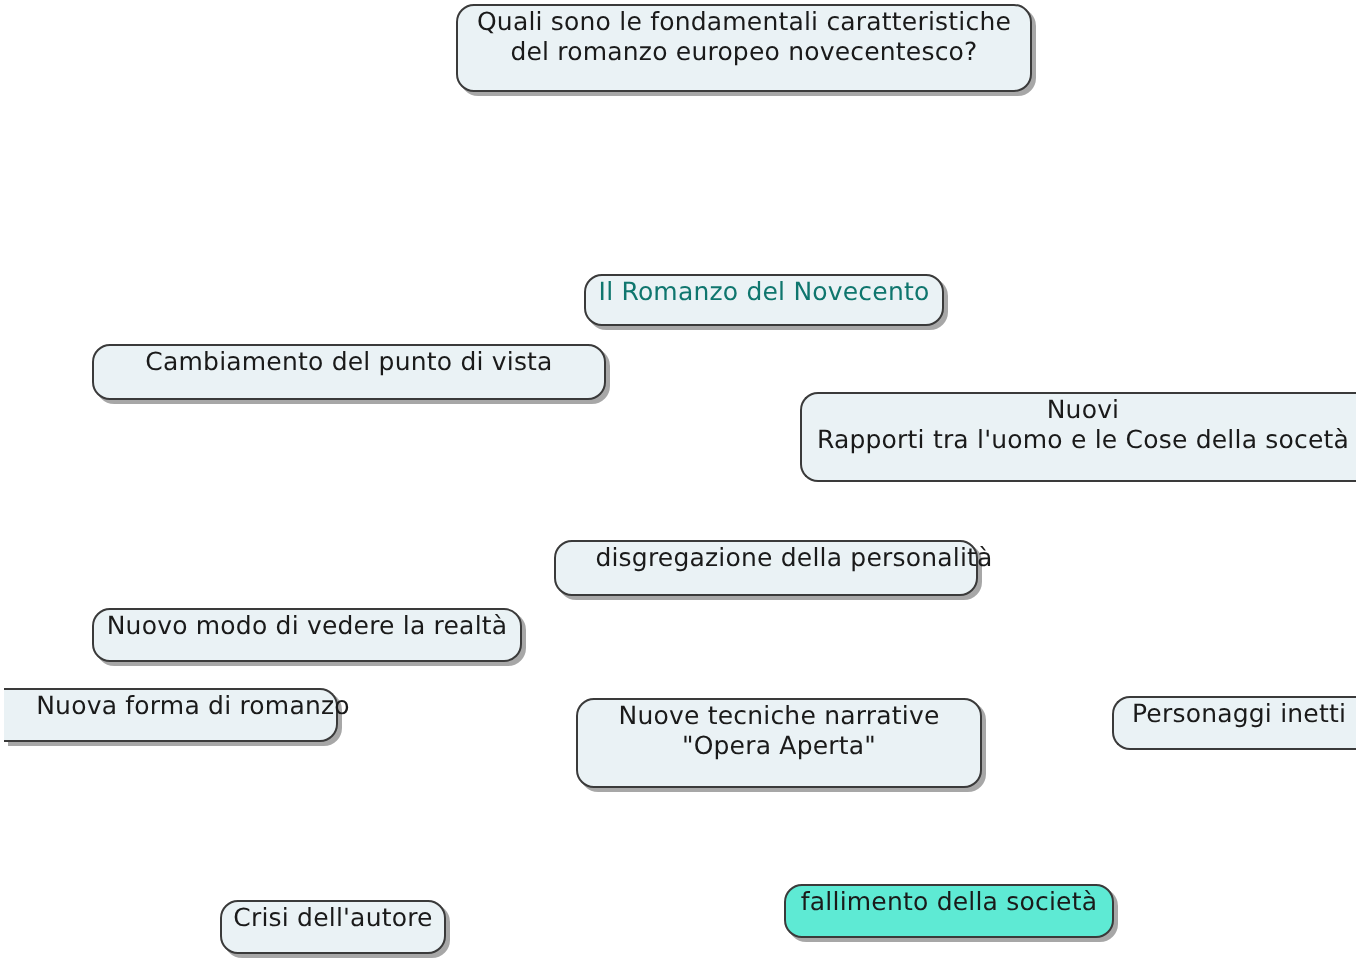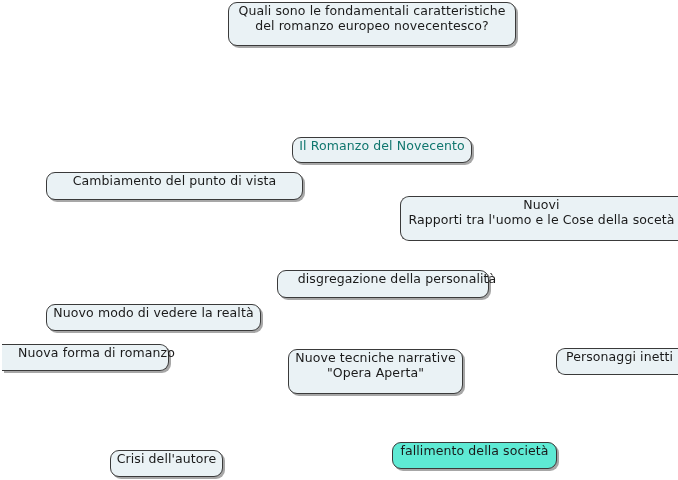--- a/index.html
+++ b/index.html
@@ -54,17 +54,17 @@
 <body>
 
 <div id="canvas" style="background: rgb(255, 255, 255);">
     <div class="node" style="left: 228px; top: 2px; width: 288px; height: 44px; background: rgb(234, 242, 245); border-color: rgb(58, 58, 58); color: rgb(26, 26, 26);"><span class="line">Quali sono le fondamentali caratteristiche</span><span class="line">del romanzo europeo novecentesco?</span></div>
     <div class="node" style="left: 292px; top: 121px; width: 180px; height: 26px; background: rgb(234, 242, 245); border-color: rgb(58, 58, 58); color: #0f766e; margin-top: 16px;"><span class="line">Il Romanzo del Novecento</span></div>
     <div class="node" style="left: 46px; top: 172px; width: 257px; height: 28px; background: rgb(234, 242, 245); border-color: rgb(58, 58, 58); color: rgb(26, 26, 26);"><span class="line">Cambiamento del punto di vista</span></div>
     <div class="node clip-right" style="left: 400px; top: 196px; width: 282px; height: 45px; background: rgb(234, 242, 245); border-color: rgb(58, 58, 58); color: rgb(26, 26, 26);"><span class="line">Nuovi</span><span class="line">Rapporti tra l'uomo e le Cose della socetà</span></div>
     <div class="node" style="left: 46px; top: 256px; width: 215px; height: 27px; background: rgb(234, 242, 245); border-color: rgb(58, 58, 58); color: rgb(26, 26, 26); margin-top: 48px;"><span class="line">Nuovo modo di vedere la realtà</span></div>
     <div class="node" style="left: 277px; top: 270px; width: 212px; height: 28px; background: rgb(234, 242, 245); border-color: rgb(58, 58, 58); color: rgb(26, 26, 26); padding-left: 37px;"><span class="line">disgregazione della personalità</span></div>
     <div class="node clip-left" style="left: 2px; top: 344px; width: 167px; height: 27px; background: rgb(234, 242, 245); border-color: rgb(58, 58, 58); color: rgb(26, 26, 26); padding-left: 32px;"><span class="line">Nuova forma di romanzo</span></div>
-    <div class="node" style="left: 288px; top: 349px; width: 175px; height: 45px; background: rgb(234, 242, 245); border-color: rgb(58, 58, 58); color: rgb(26, 26, 26);"><span class="line">Nuove tecniche narrative</span><span class="line">"Opera Aperta"</span></div>
+    <div class="node" style="left: 288px; top: 349px; width: 203px; height: 45px; background: rgb(234, 242, 245); border-color: rgb(58, 58, 58); color: rgb(26, 26, 26);"><span class="line">Nuove tecniche narrative</span><span class="line">"Opera Aperta"</span></div>
     <div class="node clip-right" style="left: 556px; top: 348px; width: 126px; height: 27px; background: rgb(234, 242, 245); border-color: rgb(58, 58, 58); color: rgb(26, 26, 26);"><span class="line">Personaggi inetti</span></div>
     <div class="node" style="left: 110px; top: 450px; width: 113px; height: 27px; background: rgb(234, 242, 245); border-color: rgb(58, 58, 58); color: rgb(26, 26, 26);"><span class="line">Crisi dell'autore</span></div>
     <div class="node" style="left: 392px; top: 442px; width: 165px; height: 27px; background: #5eead4; border-color: rgb(58, 58, 58); color: rgb(26, 26, 26);"><span class="line">fallimento della società</span></div>
   </div>
 
 </body></html>

